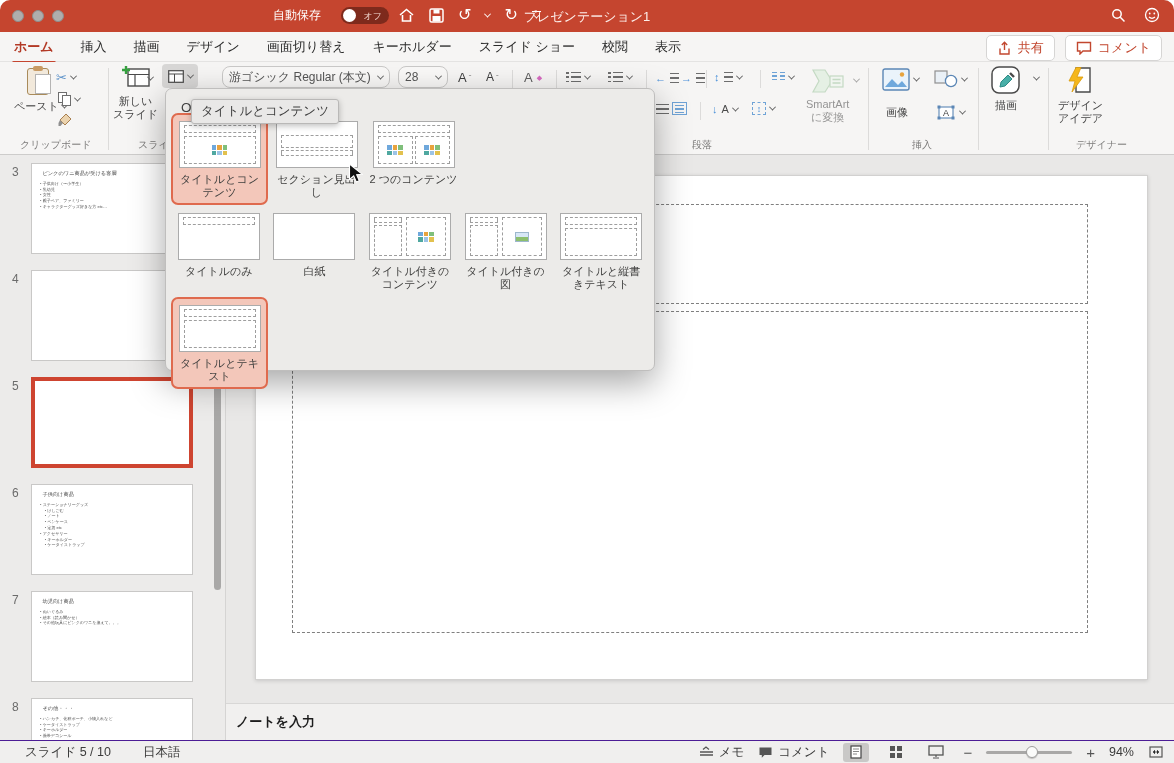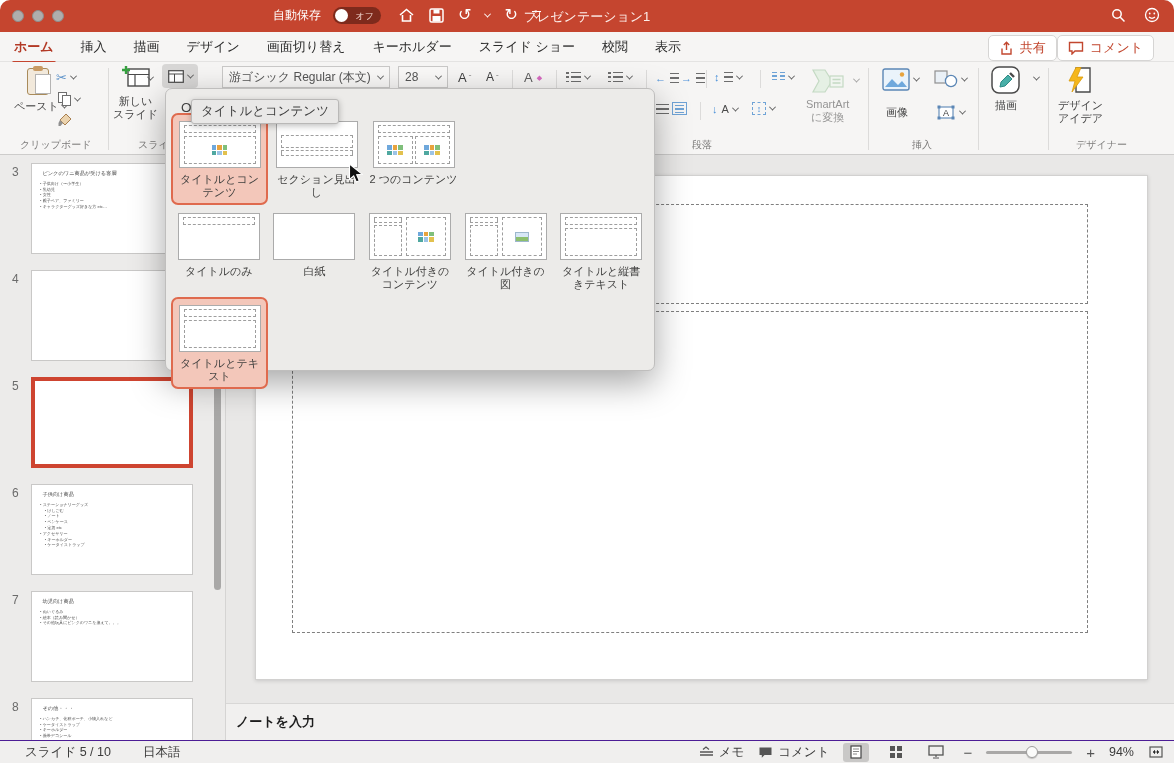--- a/index.html
+++ b/index.html
@@ -5,21 +5,21 @@
   * { margin:0; padding:0; box-sizing:border-box; }
   html,body { width:1174px; height:763px; overflow:hidden;
     font-family:"Liberation Sans","DejaVu Sans",sans-serif; }
   .app { position:relative; width:1174px; height:763px; background:#F4F3F2;
     border-radius:10px 10px 0 0; overflow:hidden; }
 
   
   .titlebar { position:relative; height:32px; background:#C5452F; color:#fff; }
   .tl { position:absolute; top:10px; width:12px; height:12px; border-radius:50%;
     background:#AFAEAD; border:1px solid #8E8D8C; }
-  .autosave { position:absolute; left:273px; top:7px; font-size:12px; display:flex; gap:12px; align-items:center;font-family:Liberation Mono, monospace; }
+  .autosave { position:absolute; left:273px; top:7px; font-size:12px; display:flex; gap:20px; align-items:center;font-family:Liberation Mono, monospace; }
   .toggle { width:48px; height:17px; border-radius:9px; background:#7E2A1C; position:relative;
     font-size:9px; color:#F3D9D2; }
   .toggle .knob { position:absolute; left:2px; top:2px; width:13px; height:13px; border-radius:50%; background:#fff; }
   .toggle .tlab { position:absolute; right:7px; top:3px; }
   .qa { position:absolute; left:398px; top:5px; display:flex; align-items:center; gap:14px; }
   .qa .uglyph { font-size:16px; line-height:20px; color:#fff; }
   .chev { display:inline-block; width:5px; height:5px; border-right:1.4px solid #5f5f5f;
     border-bottom:1.4px solid #5f5f5f; transform:rotate(45deg) translate(-1px,-1px); }
   .chev.w { border-color:#fff; }
   .doc-title { position:absolute; left:0; right:0; top:8px; text-align:center; font-size:13px; color:#FDEEEA; }
@@ -27,30 +27,30 @@
 
   
   .tabbar { position:relative; height:30px; background:#F6F5F4; display:flex; align-items:center;
     border-bottom:1px solid #E4E3E2; }
   .tabs { display:flex; gap:27px; padding-left:14px; align-items:center; }
   .tab { font-size:13px; color:#2b2b2b; position:relative; cursor:default; white-space:nowrap; }
   .tab.active { color:#B33A26; font-weight:bold; }
   .tab.active::after { content:""; position:absolute; left:-2px; right:-2px; bottom:-8px; height:3px;
     border-radius:2px; background:#C5452F; }
   .tellme { display:flex; align-items:center; gap:8px; margin-left:24px; font-size:13px; color:#3a3a3a; }
-  .tabbar-actions { position:absolute; right:20px; top:3px; display:flex; }
+  .tabbar-actions { position:absolute; right:12px; top:3px; display:flex; gap:10px; }
   .act-btn { display:flex; align-items:center; gap:6px; background:#fff; border:1px solid #D6D5D4;
     border-radius:5px; padding:3px 10px; font-size:13px; color:#C2472F; }
 
   
   .ribbon { position:relative; height:93px; background:#F6F5F4; border-bottom:1px solid #CDCCCB; }
   .glabel { position:absolute; top:76px; font-size:10px; color:#7C7B7A; white-space:nowrap; }
   .vsep { position:absolute; top:6px; height:82px; width:1px; background:#DCDBDA; }
   .rlabel { font-size:11px; color:#444; text-align:center; line-height:13px; white-space:nowrap; }
-  .combo { position:absolute; height:22px; border:1px solid #C9C8C7; border-radius:0; background:#F9F8F7;
+  .combo { position:absolute; height:22px; border:1px solid #C9C8C7; border-radius:8px; background:#F9F8F7;
     font-size:12px; color:#555; display:flex; align-items:center; padding:0 6px; gap:6px; white-space:nowrap; }
   .combo .chev { margin-left:auto; }
   .hlines { display:inline-block; width:13px; height:10px;
     background:repeating-linear-gradient(to bottom,#6e6e6e 0 1.3px,transparent 1.3px 4.3px); }
   .hlines.dotted { width:10px; margin-left:5px; position:relative; }
   .hlines.dotted::before { content:""; position:absolute; left:-5px; top:0; width:2.6px; height:10px;
     background:repeating-linear-gradient(to bottom,#6e6e6e 0 2px,transparent 2px 4.3px); }
   .cols-ic { display:inline-block; width:13px; height:10px;
     background:repeating-linear-gradient(to bottom,#6FA3D6 0 1.3px,transparent 1.3px 3.4px),
                repeating-linear-gradient(to bottom,#6FA3D6 0 1.3px,transparent 1.3px 3.4px);

